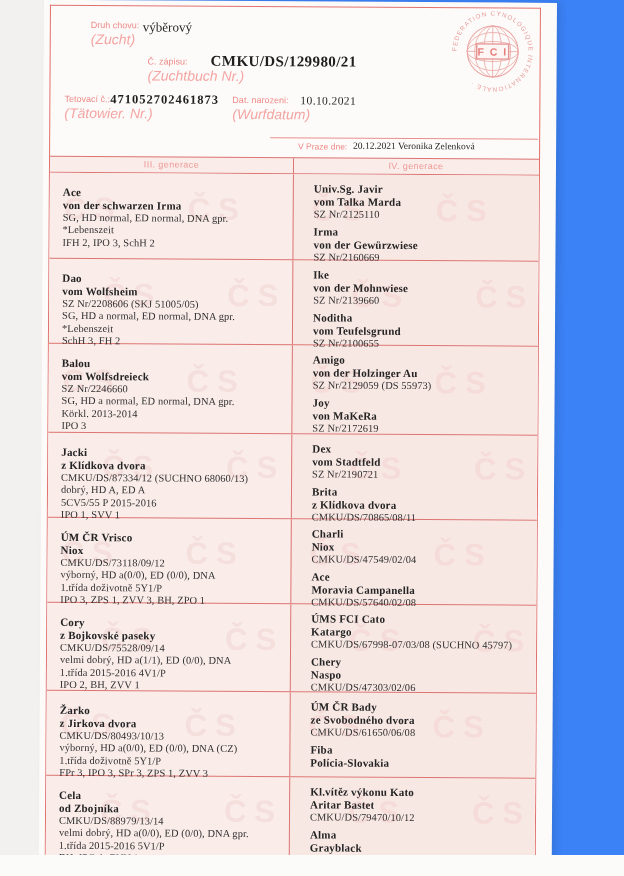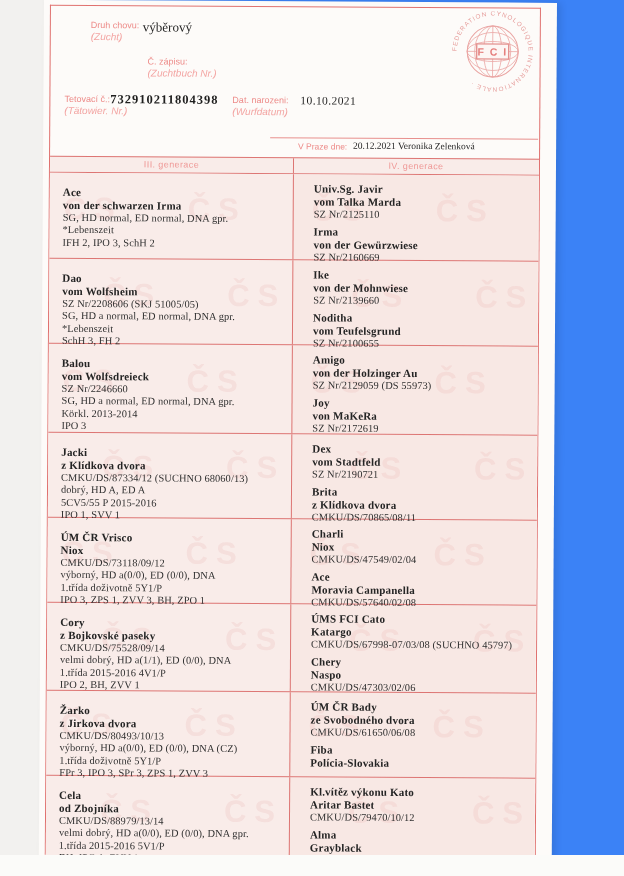--- a/index.html
+++ b/index.html
@@ -6,21 +6,21 @@
   .scene{position:relative;width:624px;height:876px;background:#3b82f6;overflow:hidden;
          font-family:"Liberation Serif","DejaVu Serif",serif;padding-left:48px;}
   .left-strip{position:absolute;left:0;top:0;width:44px;height:857px;background:#f2f1ef;}
   .bottom-strip{position:absolute;left:0;top:855px;width:624px;height:21px;background:#fbfbf9;z-index:5;}
   .paper{position:absolute;left:44px;top:0;width:513px;height:857px;background:#fdfbf9;
          transform:rotate(0.35deg);transform-origin:40px 0;box-shadow:4px 0 7px rgba(0,0,0,0.10);}
   .form{position:absolute;left:6px;top:5px;width:491px;height:850px;
         border:1.5px solid #e0716f;border-bottom:none;box-sizing:border-box;}
   
   .fl{position:absolute;font-family:"Liberation Sans","DejaVu Sans",sans-serif;font-size:9px;color:#ed8b89;white-space:nowrap;}
-  .fs{position:absolute;font-family:"Liberation Sans","DejaVu Sans",sans-serif;font-size:10px;font-style:italic;color:#f3a5a3;white-space:nowrap;}
+  .fs{position:absolute;font-family:"Liberation Sans","DejaVu Sans",sans-serif;font-size:14px;font-style:italic;color:#f3a5a3;white-space:nowrap;}
   .fv{position:absolute;color:#1f1f1f;white-space:nowrap;}
   .v-druh{left:92px;top:13px;font-size:13px;}
   .v-zapisu{left:160px;top:46px;font-size:15px;font-weight:bold;letter-spacing:0.4px;}
   .v-tetovaci{left:60px;top:86px;font-size:12.5px;font-weight:bold;letter-spacing:1px;}
   .v-dat{left:250px;top:87px;font-size:11.5px;letter-spacing:0.4px;}
   .v-praze{left:303px;top:133px;font-size:9.5px;}
   .praze-line{position:absolute;left:220px;top:130px;width:268px;height:0;border-top:1px solid #e8908e;}
   
   .stamp{position:absolute;left:399px;top:0px;width:86px;height:86px;opacity:0.85;}
   
@@ -55,24 +55,25 @@
   <div class="left-strip"></div>
   <div class="paper">
     <div class="form">
 
       <span class="fl" style="left:40px;top:14px">Druh chovu:</span>
       <span class="fs" style="left:40px;top:25px">(Zucht)</span>
       <span class="fv v-druh">výběrový</span>
 
       <span class="fl" style="left:97px;top:50px">Č. zápisu:</span>
       <span class="fs" style="left:97px;top:61px">(Zuchtbuch Nr.)</span>
+      <span class="fv v-zapisu">CMKU/DS/129980/21</span>
 
       <span class="fl" style="left:14px;top:88px">Tetovací č.:</span>
       <span class="fs" style="left:14px;top:99px">(Tätowier. Nr.)</span>
-      <span class="fv v-tetovaci">732910211804398</span>
+      <span class="fv v-tetovaci">471052702461873</span>
 
       <span class="fl" style="left:182px;top:88px">Dat. narozeni:</span>
       <span class="fs" style="left:182px;top:99px">(Wurfdatum)</span>
       <span class="fv v-dat">10.10.2021</span>
 
       <div class="praze-line"></div>
       <span class="fl" style="left:248px;top:134px;font-size:8.5px">V Praze dne:</span>
       <span class="fv v-praze">20.12.2021 Veronika Zelenková</span>
 
       <svg class="stamp" viewBox="0 0 86 86">

